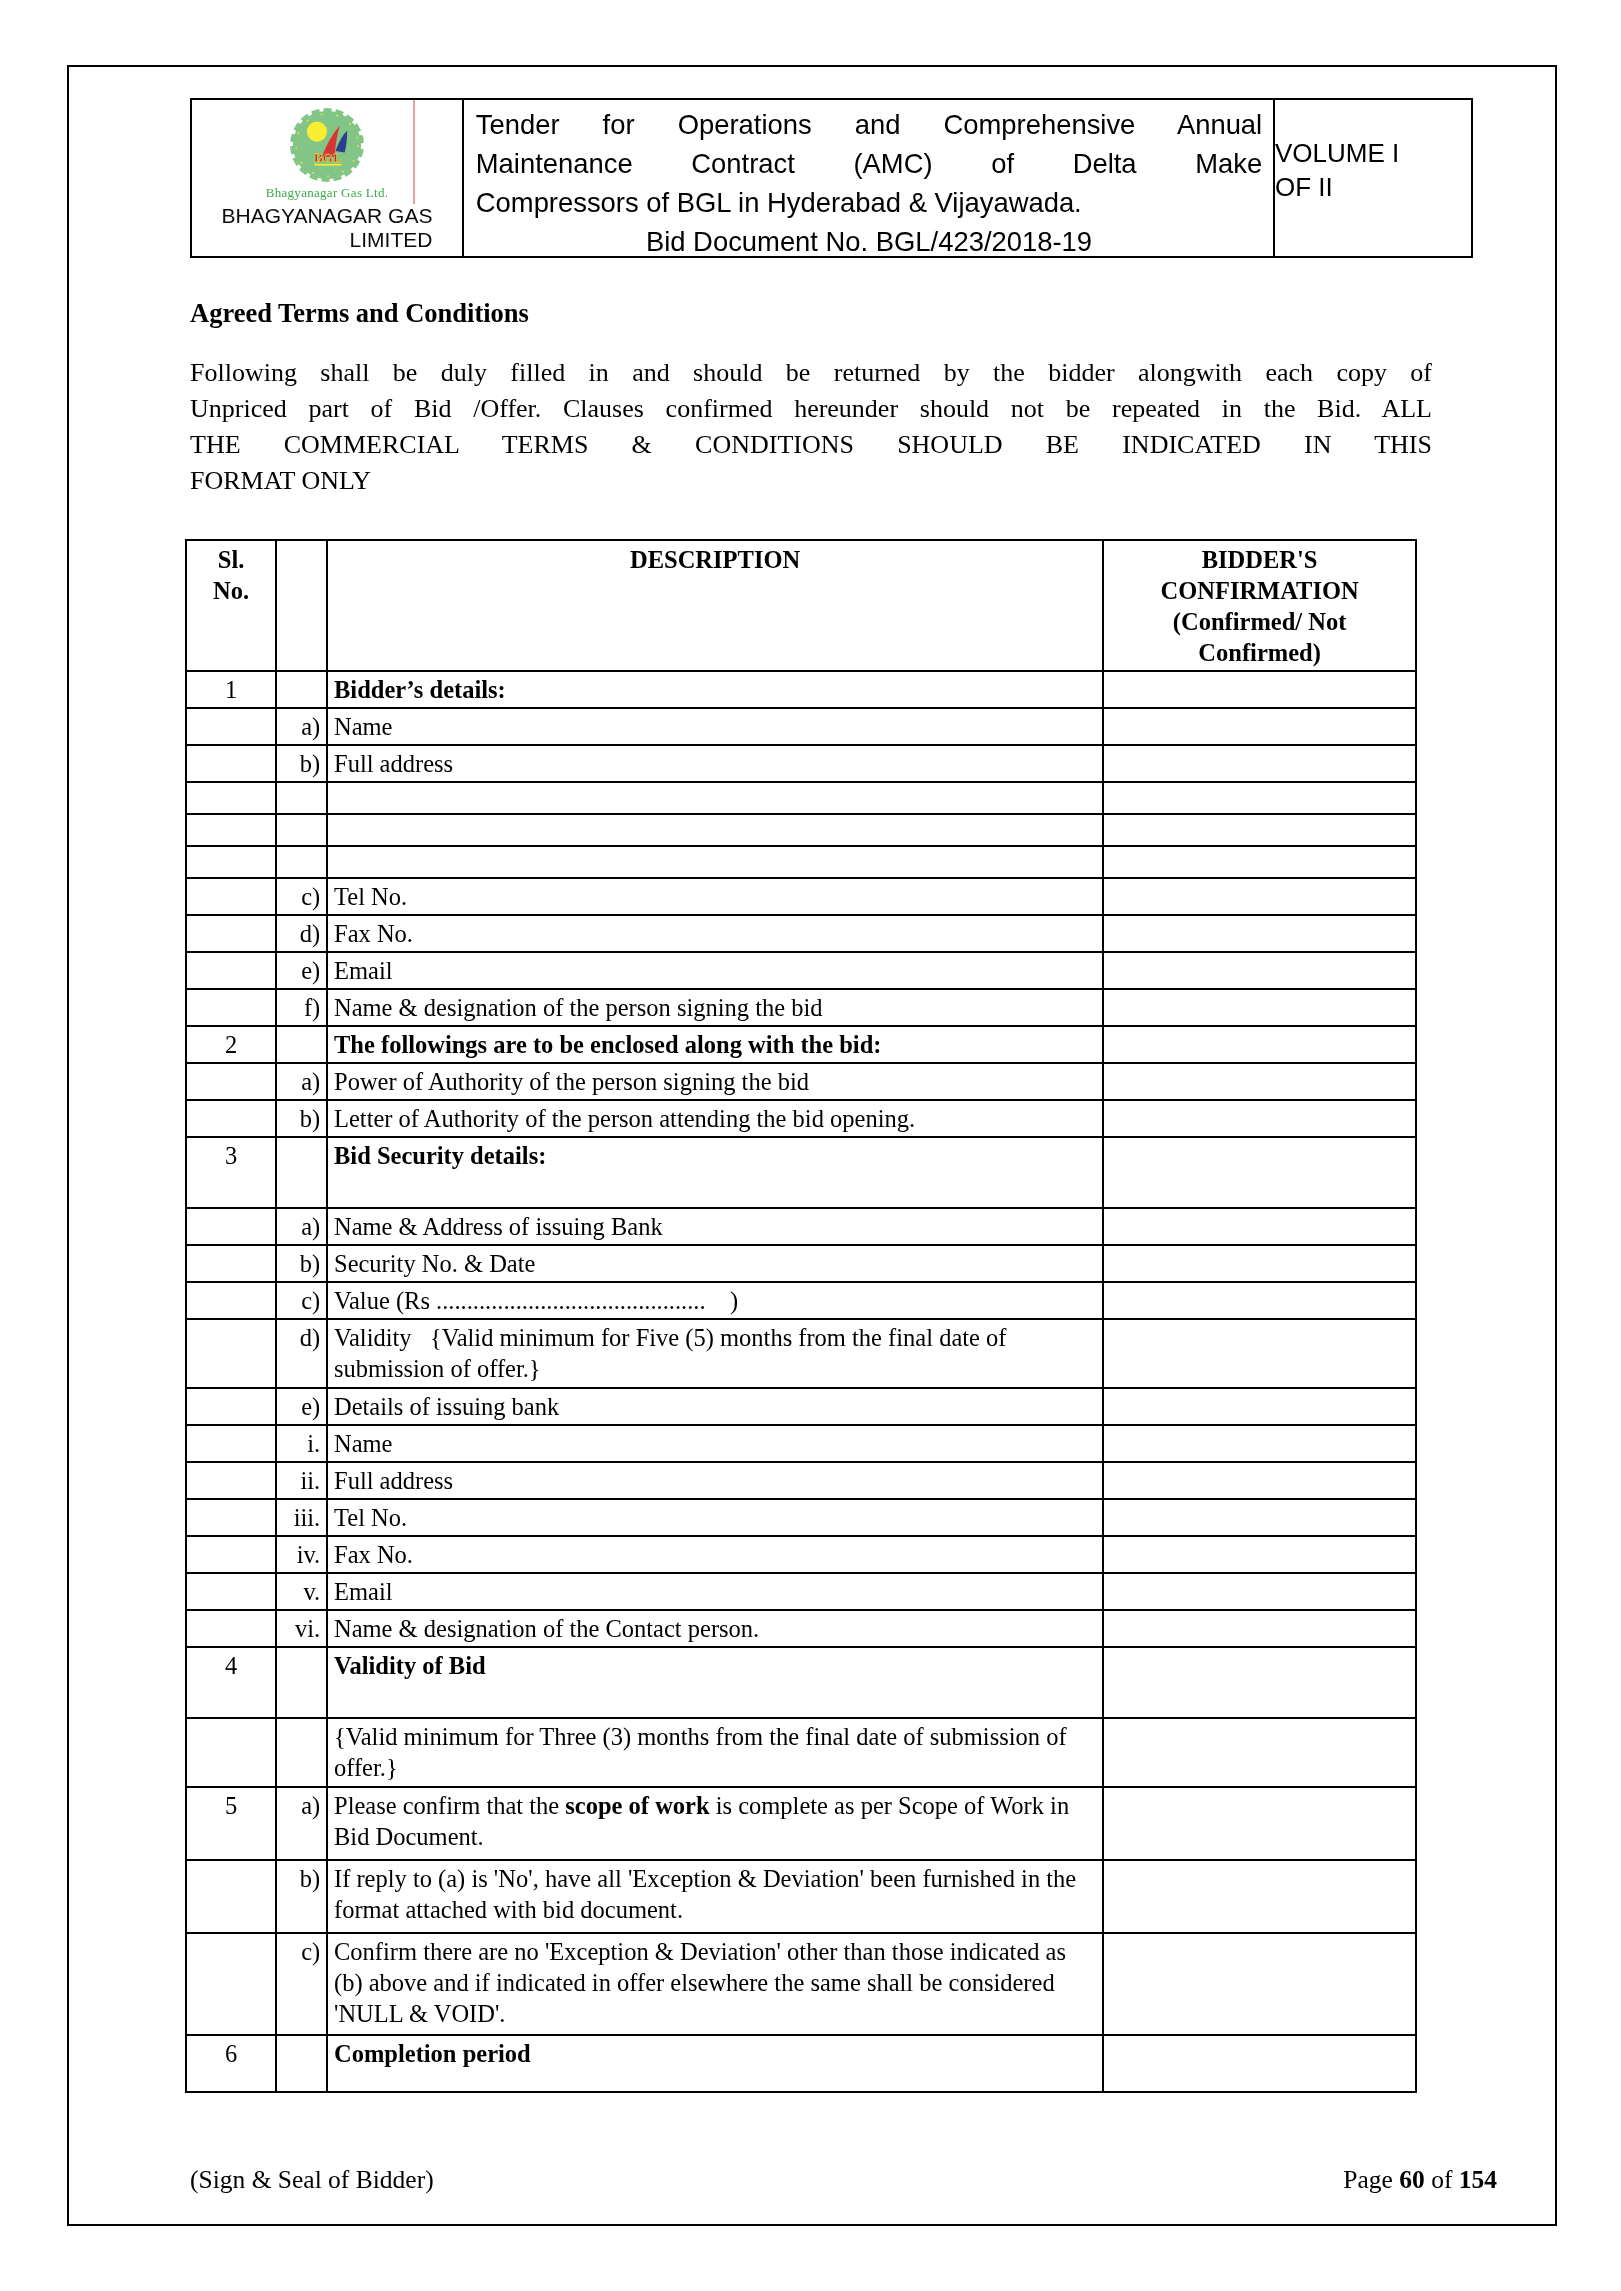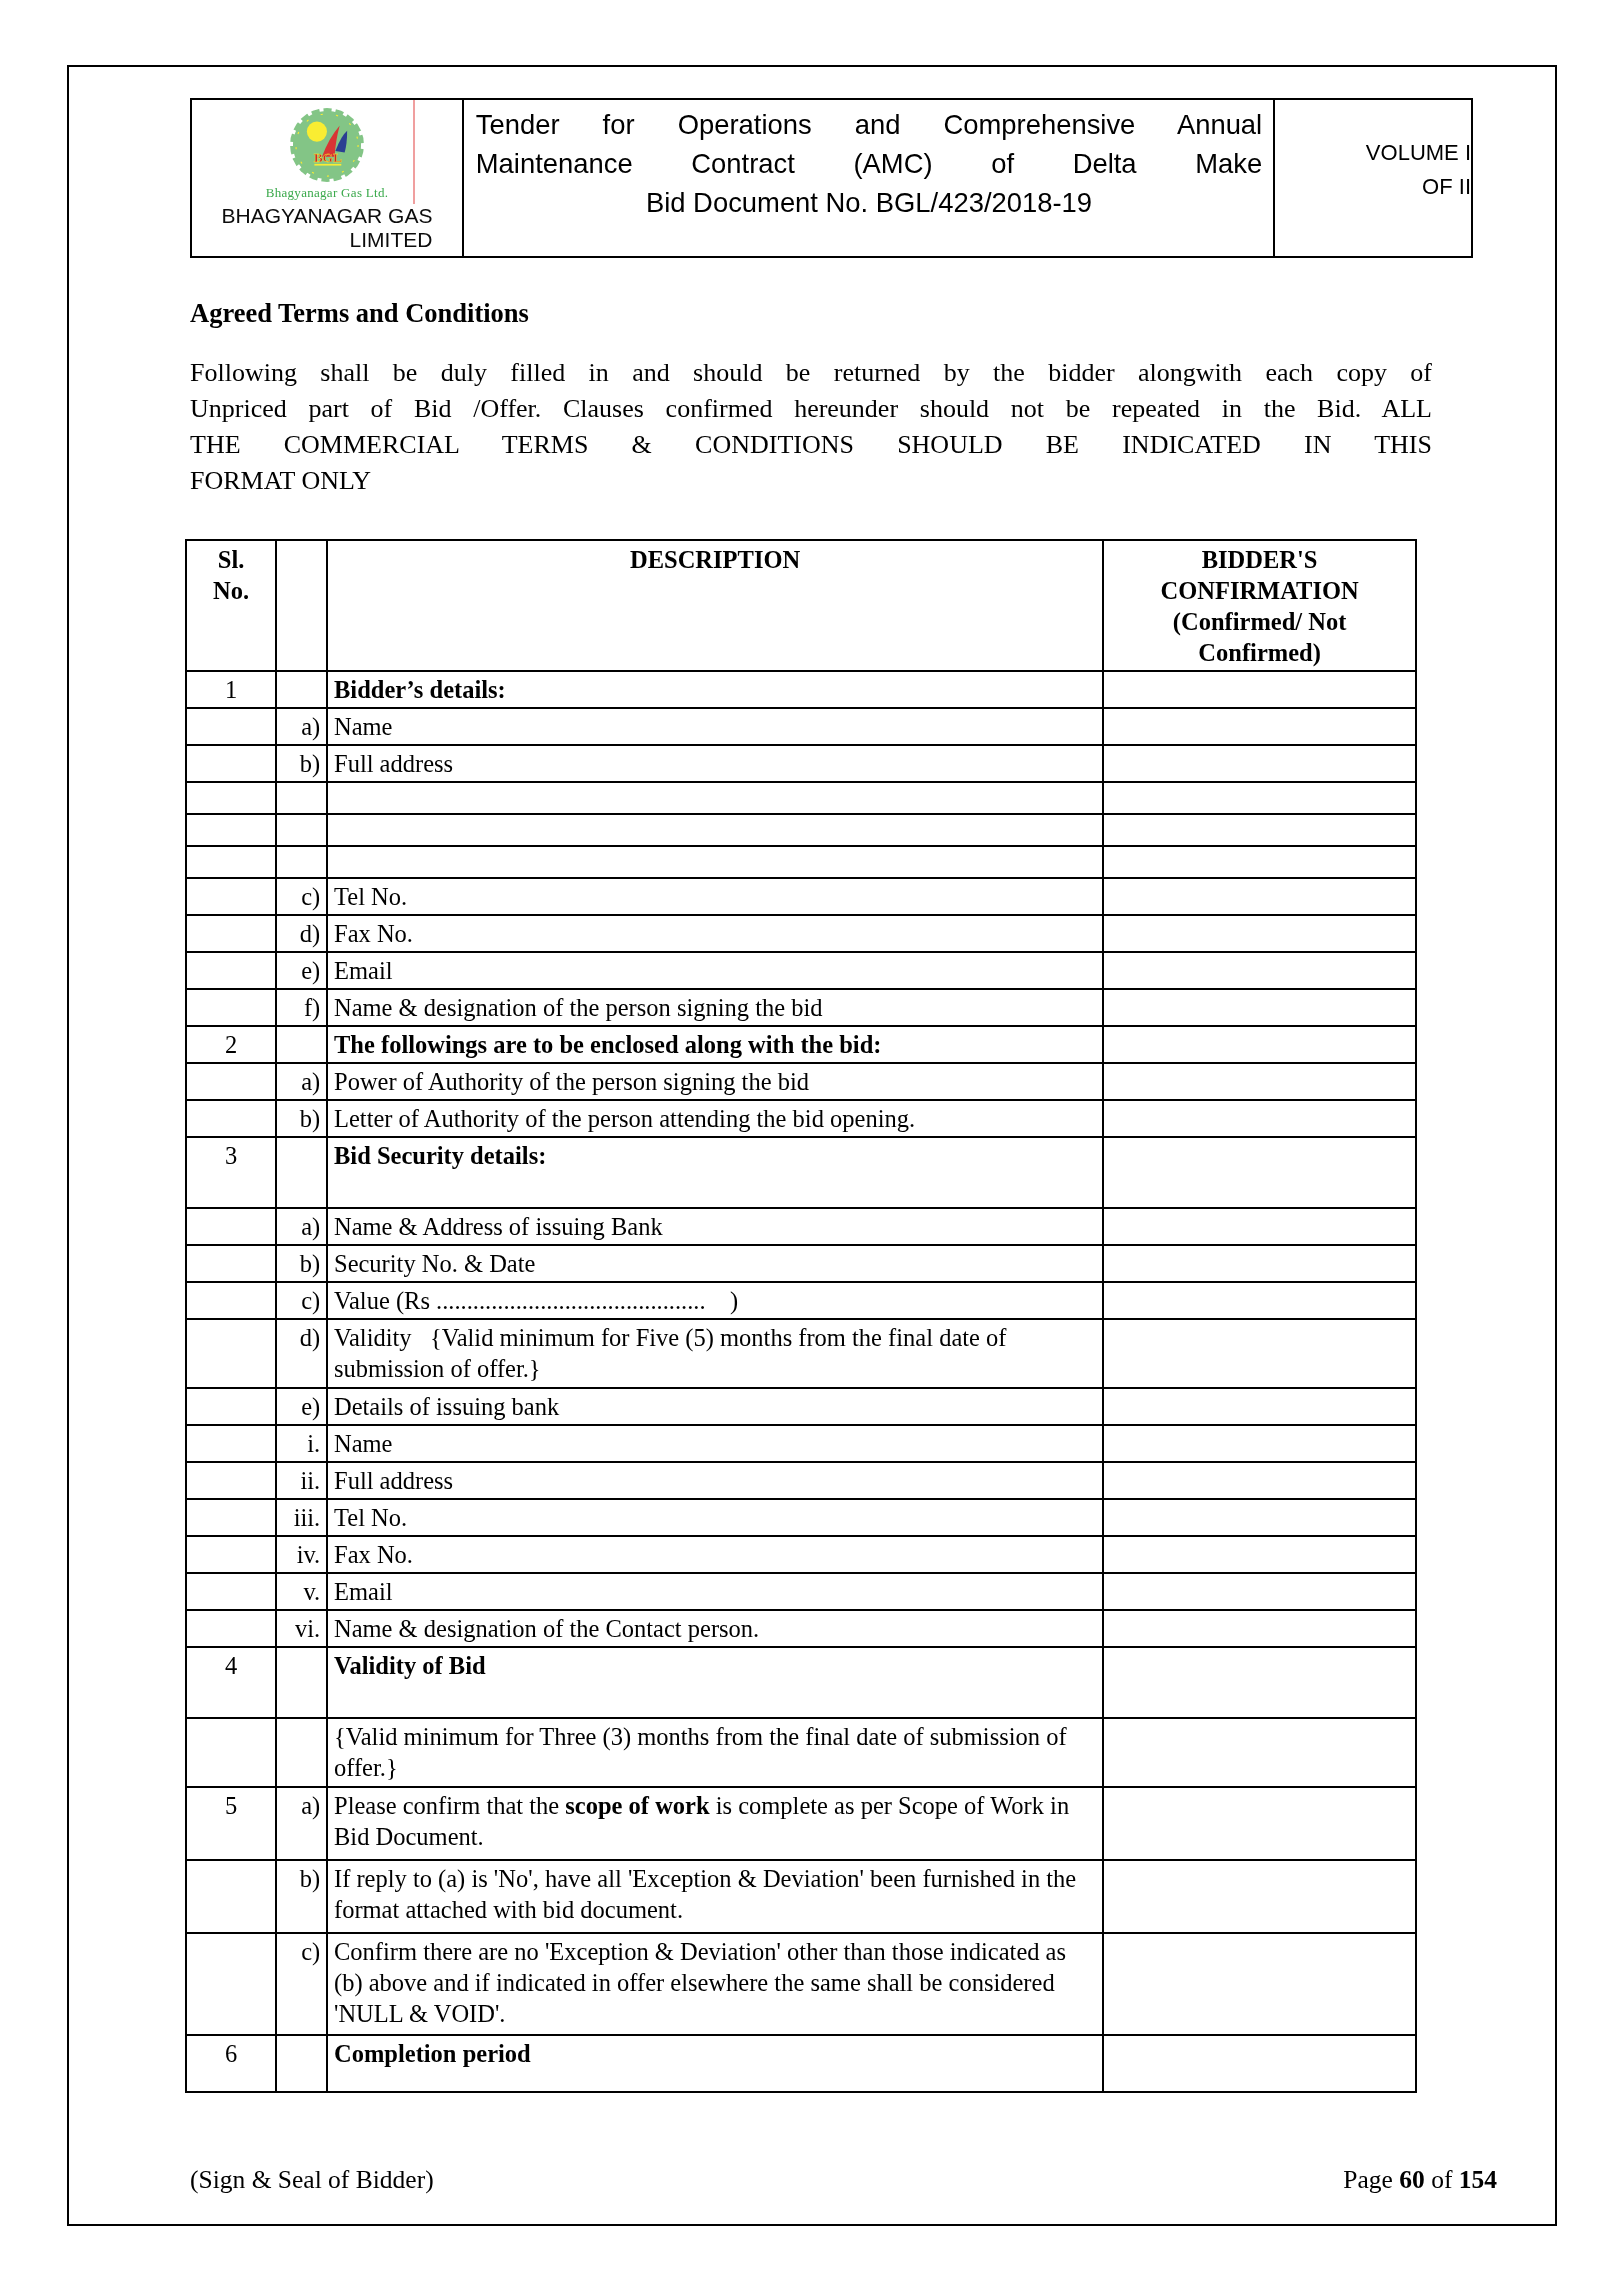--- a/index.html
+++ b/index.html
@@ -19,22 +19,22 @@
     display:flex;flex-direction:column;align-items:center;padding-top:2.9px;box-sizing:border-box;}
   .logo-caption{font-size:13px;color:#3aa94b;line-height:16.7px;margin-top:-2px;letter-spacing:0.3px;}
   .company-name{font-family:"Liberation Sans",sans-serif;font-size:21px;line-height:24.5px;
     text-align:right;margin-top:2px;color:#0c0c0c;}
   .pink-line{position:absolute;top:0;left:221px;width:2px;height:104px;background:#f09f9f;}
   .title-cell{width:811px;border-right:2px solid #000;box-sizing:border-box;
     padding:4.9px 10.8px 0 11.8px;font-family:"Liberation Sans",sans-serif;
     font-size:27.4px;line-height:39px;}
   .jline{text-align:justify;text-align-last:justify;}
   .bid-doc-line{text-align:center;}
-  .volume-cell{flex:1;font-family:"Liberation Sans",sans-serif;font-size:22px;
-    line-height:34px;text-align:right;padding-top:36px;box-sizing:border-box;}
+  .volume-cell{flex:1;font-family:"Liberation Sans",sans-serif;font-size:26px;
+    line-height:34px;text-align:left;padding-top:36px;box-sizing:border-box;}
 
   
   .section-title{font-size:26.5px;font-weight:bold;
     width:1242px;margin:40px 0 0 0;}
   .intro{width:1242px;margin-top:25.5px;font-size:26px;line-height:36px;}
 
   
   table.main{border-collapse:collapse;table-layout:fixed;width:1230px;margin:40px 0 0 -4.9px;}
   table.main th, table.main td{border:2px solid #000;font-size:24.5px;line-height:31px;
     padding:2px 5.9px;vertical-align:top;overflow:hidden;}
@@ -76,20 +76,21 @@
         <div class="company-name">
           <div>BHAGYANAGAR GAS</div>
           <div>LIMITED</div>
         </div>
         <div class="pink-line"></div>
       </div>
       <div class="title-cell">
         <div>
             <div class="jline">Tender for Operations and Comprehensive Annual</div>
             <div class="jline">Maintenance Contract (AMC) of Delta Make</div>
+            <div>Compressors of BGL in Hyderabad &amp; Vijayawada.</div>
           </div>
         <div class="bid-doc-line">Bid Document No. BGL/423/2018-19</div>
       </div>
       <div class="volume-cell">
         <div>VOLUME I</div>
         <div>OF II</div>
       </div>
     </div>
 
     <div class="section-title">Agreed Terms and Conditions</div>

